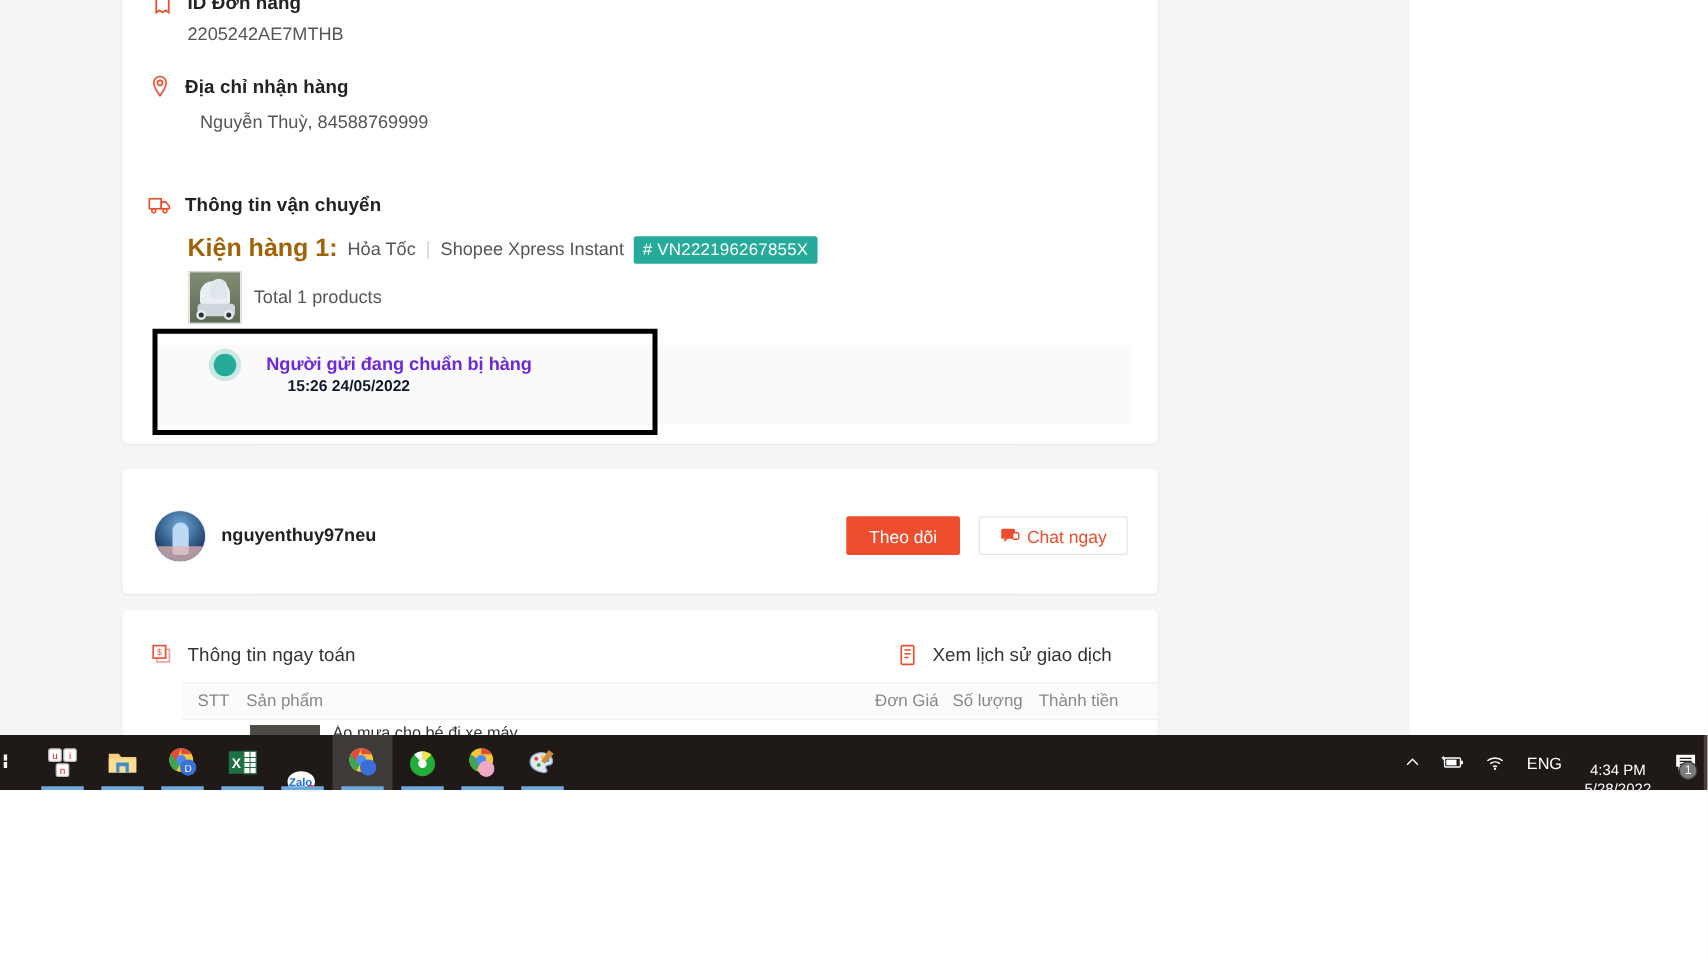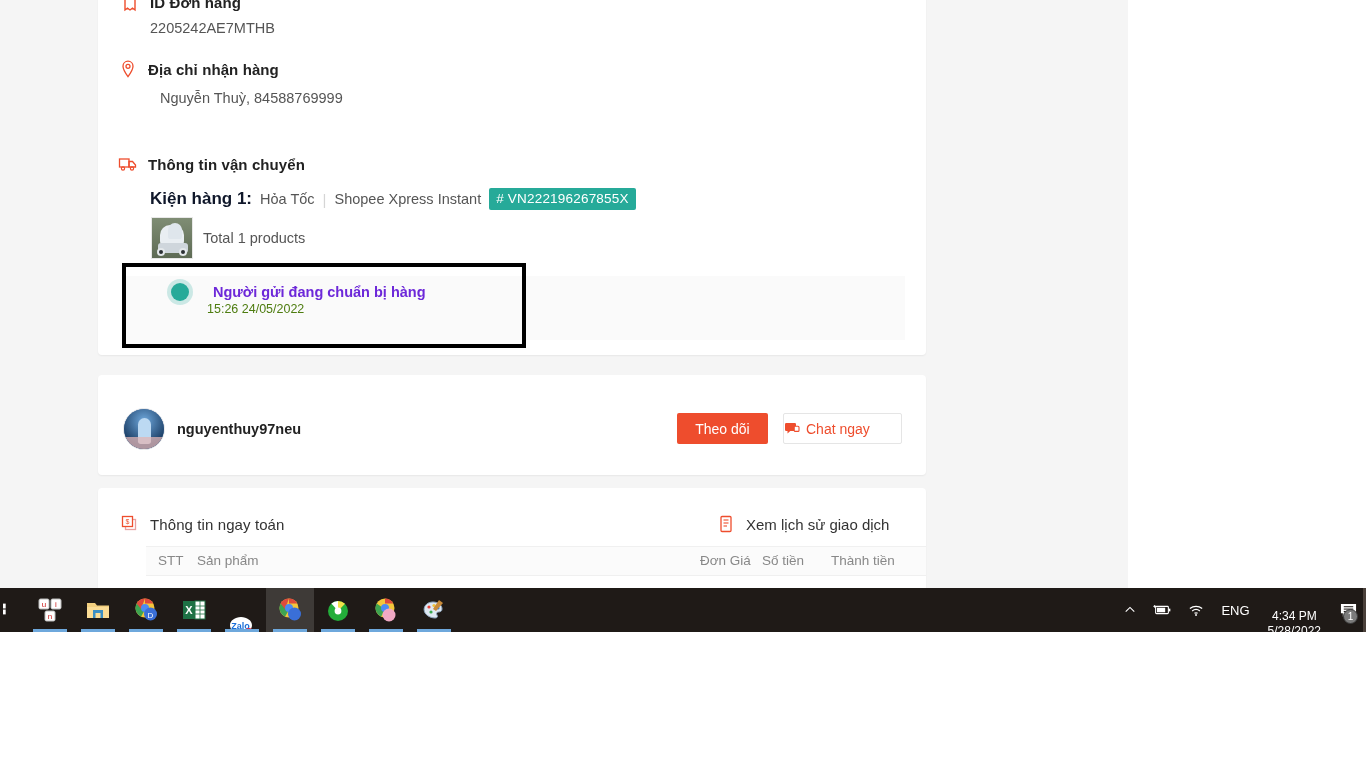--- a/index.html
+++ b/index.html
@@ -42,21 +42,21 @@
 
   .plain {
     position: absolute; font-size: 14.5px; color: #555; white-space: nowrap;
   }
 
   
   .ship-line {
     position: absolute; left: 150px; top: 188px;
     display: flex; align-items: center; gap: 8px; white-space: nowrap;
   }
-  .ship-line .k { font-size: 17px; font-weight: bold; color: #0f172a; text-align: right; }
+  .ship-line .k { font-size: 20px; font-weight: bold; color: #a16207; text-align: right; }
   .ship-line .v { font-size: 14.5px; color: #555; }
   .ship-line .sep { color: #d5d5d5; font-size: 15px; }
   .badge-track {
     background: #26aa99; color: #ffffff; font-size: 13.5px;
     padding: 3px 7px 4px; border-radius: 2px; letter-spacing: .2px;
   }
 
   .prod-thumb {
     position: absolute; left: 151px; top: 217px; width: 42px; height: 42px;
     background: #6d7a62; overflow: hidden; border: 1px solid #e8e8e8;
@@ -89,22 +89,22 @@
   .status-dot {
     position: absolute; left: 171px; top: 283px; width: 18px; height: 18px;
     border-radius: 50%; background: #26aa99;
     box-shadow: 0 0 0 4px rgba(38,170,153,.22);
   }
   .status-title {
     position: absolute; left: 213px; top: 284px;
     font-size: 14.5px; font-weight: bold; color: #6d28d9;
   }
   .status-time {
-    position: absolute; left: 207px; top: 302px;
-    font-size: 12.5px; color: #4d7c0f;
+    position: absolute; left: 230px; top: 302px;
+    font-size: 12.5px; color: #0f172a; font-weight: bold;
   }
   .highlight-box {
     position: absolute; left: 122px; top: 263px; width: 404px; height: 85px;
     border: 4px solid #000000; background: transparent; pointer-events: none;
   }
 
   
   .avatar {
     position: absolute; left: 123px; top: 408px; width: 42px; height: 42px;
     border-radius: 50%; overflow: hidden; background: #5e80b0; border: 1px solid #ededed;
@@ -118,21 +118,21 @@
   }
   .btn-follow {
     position: absolute; left: 677px; top: 413px; width: 91px; height: 31px;
     background: #ee4d2d; color: #ffffff; border: none; border-radius: 2px;
     font-size: 14px; font-family: inherit; cursor: pointer;
   }
   .btn-chat {
     position: absolute; left: 783px; top: 413px; width: 119px; height: 31px;
     background: #ffffff; border: 1px solid #e5e5e5; border-radius: 2px;
     color: #ee4d2d; font-size: 14px; font-family: inherit; cursor: pointer;
-    display: flex; align-items: center; gap: 6px;
+    display: flex; align-items: center; justify-content: center; gap: 6px;
   }
 
   
   .pay-head { left: 120px; top: 514px; }
   .pay-head .label { font-weight: normal; font-size: 15px; color: #333; }
   .link-history {
     position: absolute; left: 716px; top: 514px;
     display: flex; align-items: center; gap: 10px; cursor: pointer;
   }
   .link-history .t { font-size: 15px; color: #333; }
@@ -320,22 +320,26 @@
           <line x1="7.5" y1="12" x2="11" y2="12" stroke="#ee4d2d" stroke-width="1.1"></line>
         </svg>
       </span>
       <span class="t">Xem lịch sử giao dịch</span>
     </div>
 
     <div class="table-head"></div>
     <div class="th" id="th-stt">STT</div>
     <div class="th" id="th-prod">Sản phẩm</div>
     <div class="th" id="th-price">Đơn Giá</div>
-    <div class="th" id="th-qty">Số tiền</div>
+    <div class="th" id="th-qty">Số lượng</div>
     <div class="th" id="th-total">Thành tiền</div>
+    <div class="row-peek">
+      <div class="sw"></div>
+      <div class="tx">Áo mưa cho bé đi xe máy</div>
+    </div>
 
     <div class="spinner-box">
       <span class="ico">
         <svg viewBox="0 0 20 20" width="20" height="20">
           <circle cx="10" cy="10" r="6.2" fill="none" stroke="#1a1a1a" stroke-width="1.3"></circle>
           <path d="M10 1.6 A8.4 8.4 0 0 1 17.6 7" fill="none" stroke="#1a1a1a" stroke-width="2.2"></path>
           <path d="M16.4 15.4 A8.4 8.4 0 0 1 10 18.4" fill="none" stroke="#1a1a1a" stroke-width="2.2"></path>
           <path d="M3.2 13.8 A8.4 8.4 0 0 1 3 7.4" fill="none" stroke="#1a1a1a" stroke-width="2.2"></path>
         </svg>
       </span>

